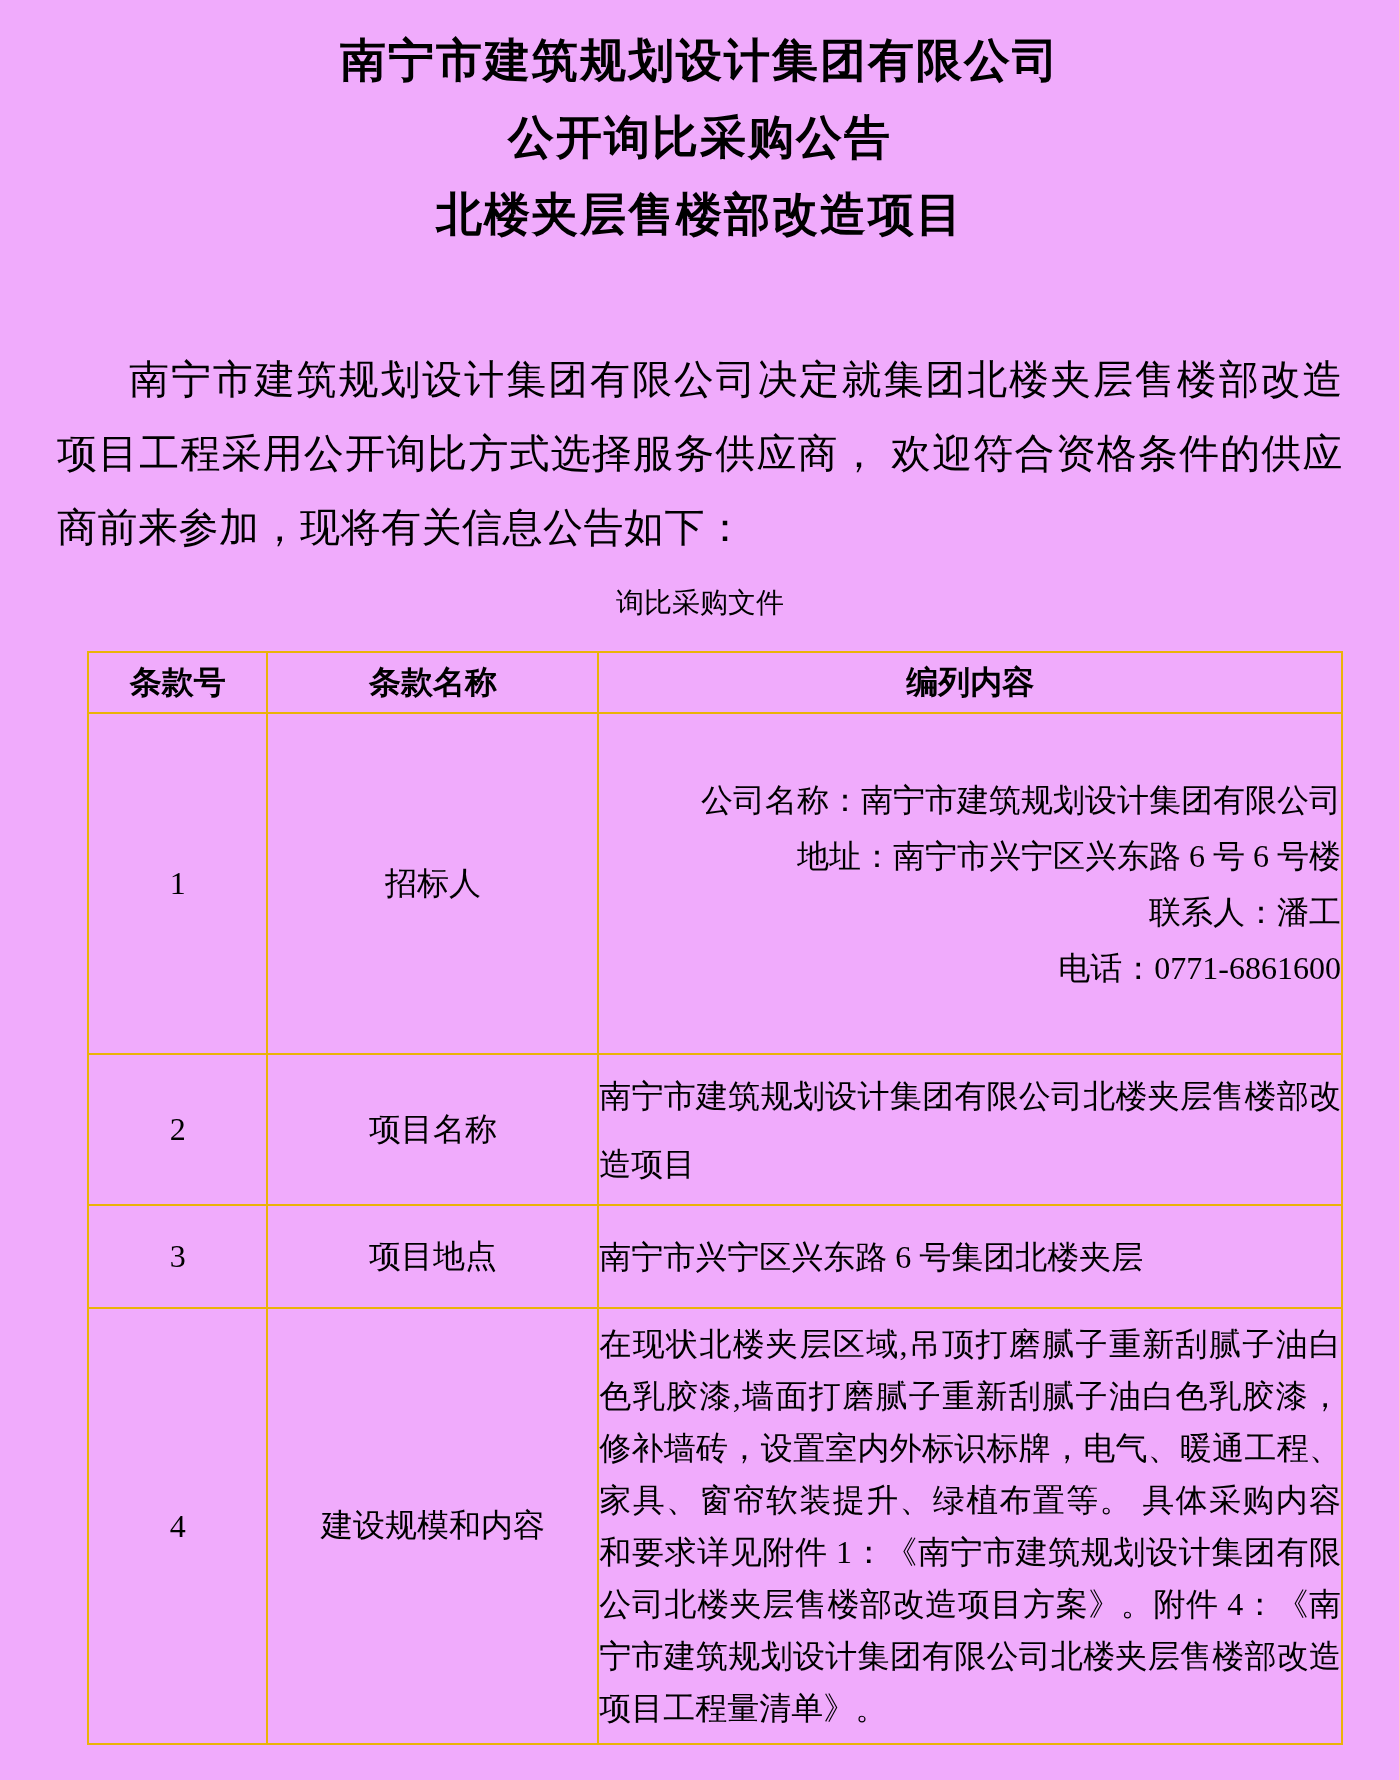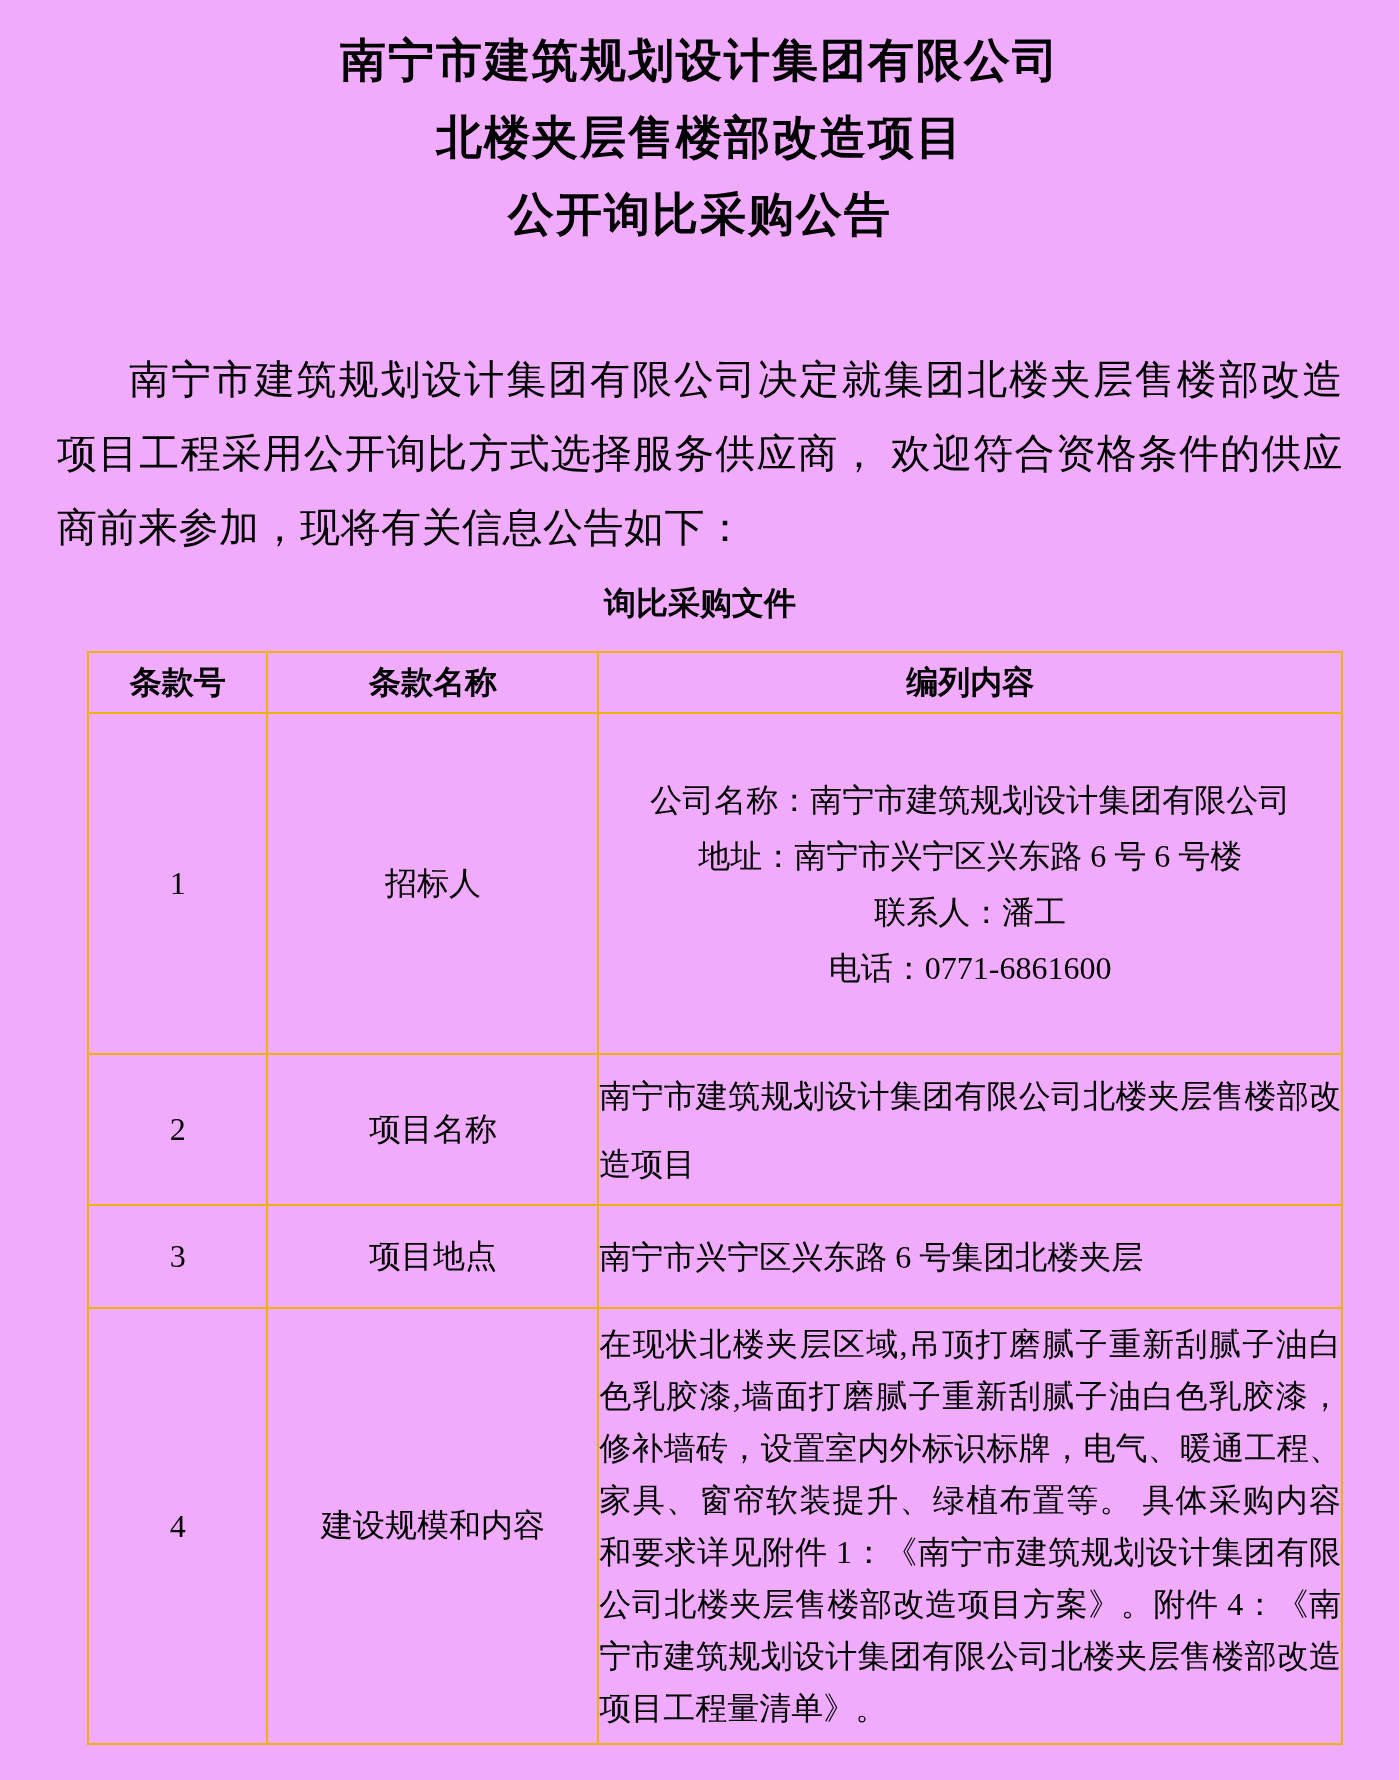--- a/index.html
+++ b/index.html
@@ -29,22 +29,22 @@
     margin: 90px 0 0 0;
     font-size: 40px;
     line-height: 74px;
     text-align: justify;
     text-indent: 72px;
     letter-spacing: 0.5px;
   }
   .section-heading {
     margin-top: 12px;
     text-align: center;
-    font-weight: 700;
-    font-size: 32px;
+    font-weight: 400;
+    font-size: 28px;
     line-height: 52px;
   }
   table.doc-table {
     border-collapse: collapse;
     margin: 22px 0 0 30px;
     table-layout: fixed;
     font-size: 32px;
   }
   table.doc-table th,
   table.doc-table td {
@@ -66,39 +66,39 @@
     text-align: center;
   }
   td.cell-center {
     text-align: center;
   }
   td.cell-content {
     padding: 10px 18px;
   }
   .cell-line {
     line-height: 56px;
-    text-align: center;
+    text-align: right;
   }
   .cell-flow {
     line-height: 68px;
     text-align: justify;
   }
   tr.row-4 .cell-flow {
     line-height: 52px;
   }
 </style>
 </head>
 <body>
 
 <div class="page">
 
   <div class="title-block">
     <div class="title-line">南宁市建筑规划设计集团有限公司</div>
+    <div class="title-line">公开询比采购公告</div>
     <div class="title-line">北楼夹层售楼部改造项目</div>
-    <div class="title-line">公开询比采购公告</div>
   </div>
 
   <p class="intro">南宁市建筑规划设计集团有限公司决定就集团北楼夹层售楼部改造项目工程采用公开询比方式选择服务供应商， 欢迎符合资格条件的供应商前来参加，现将有关信息公告如下：</p>
 
   <div class="section-heading">询比采购文件</div>
 
   <table class="doc-table">
     <thead>
       <tr class="header-row">
         <th class="col-no">条款号</th>

